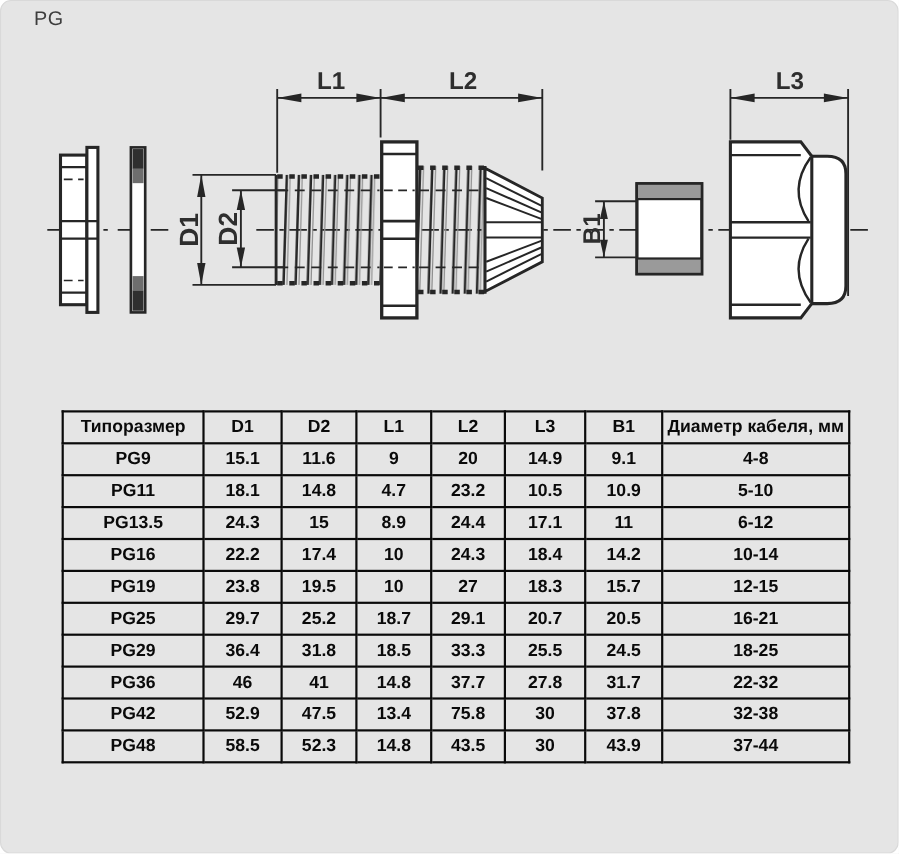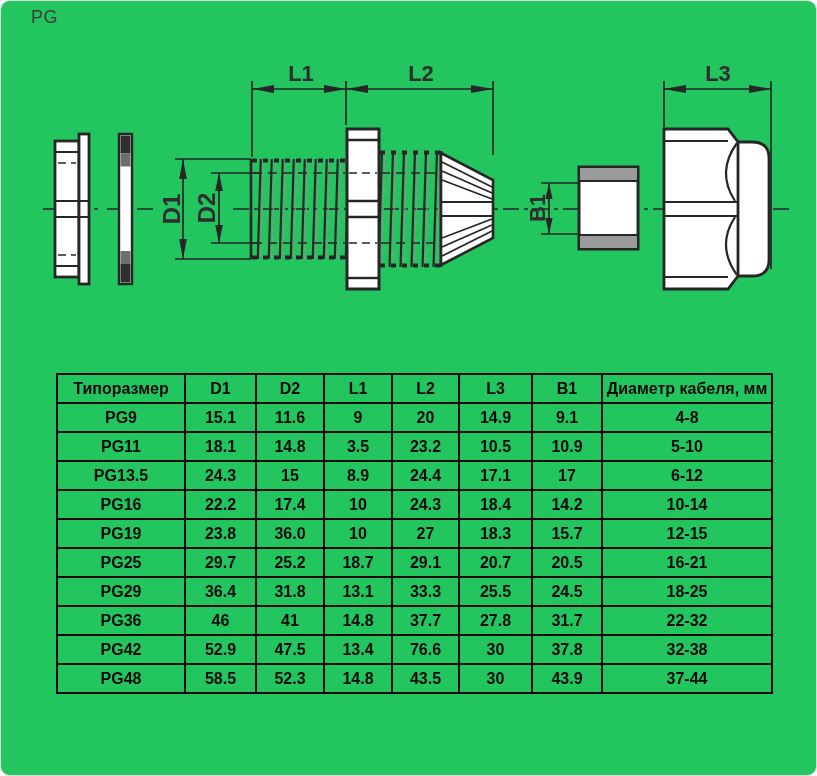--- a/index.html
+++ b/index.html
@@ -1,17 +1,17 @@
 <!DOCTYPE html>
 <html><head>
 <meta charset="utf-8">
 <style>
   html,body{margin:0;padding:0;background:#fff;}
   .canvas{
-    position:relative;width:815px;height:774px;background:#22c55e;
+    position:relative;width:815px;height:774px;background:#e5e5e5;
     border:1px solid #d9d9d9;border-radius:10px;overflow:hidden;
     font-family:"Liberation Sans",sans-serif;
   }
   .pg-title{
     position:absolute;left:30px;top:6px;font-size:18px;font-weight:400;
     color:#3d3d3d;letter-spacing:.5px;
   }
   .drawing{position:absolute;left:0;top:0;}
   .spec{
     position:absolute;left:55px;top:372px;border-collapse:collapse;table-layout:fixed;
@@ -207,92 +207,92 @@
           <td>9</td>
           <td>20</td>
           <td>14.9</td>
           <td>9.1</td>
           <td>4-8</td>
         </tr>
         <tr>
           <td>PG11</td>
           <td>18.1</td>
           <td>14.8</td>
-          <td>3.5</td>
+          <td>4.7</td>
           <td>23.2</td>
           <td>10.5</td>
           <td>10.9</td>
           <td>5-10</td>
         </tr>
         <tr>
           <td>PG13.5</td>
           <td>24.3</td>
           <td>15</td>
           <td>8.9</td>
           <td>24.4</td>
           <td>17.1</td>
-          <td>17</td>
+          <td>11</td>
           <td>6-12</td>
         </tr>
         <tr>
           <td>PG16</td>
           <td>22.2</td>
           <td>17.4</td>
           <td>10</td>
           <td>24.3</td>
           <td>18.4</td>
           <td>14.2</td>
           <td>10-14</td>
         </tr>
         <tr>
           <td>PG19</td>
           <td>23.8</td>
-          <td>36.0</td>
+          <td>19.5</td>
           <td>10</td>
           <td>27</td>
           <td>18.3</td>
           <td>15.7</td>
           <td>12-15</td>
         </tr>
         <tr>
           <td>PG25</td>
           <td>29.7</td>
           <td>25.2</td>
           <td>18.7</td>
           <td>29.1</td>
           <td>20.7</td>
           <td>20.5</td>
           <td>16-21</td>
         </tr>
         <tr>
           <td>PG29</td>
           <td>36.4</td>
           <td>31.8</td>
-          <td>13.1</td>
+          <td>18.5</td>
           <td>33.3</td>
           <td>25.5</td>
           <td>24.5</td>
           <td>18-25</td>
         </tr>
         <tr>
           <td>PG36</td>
           <td>46</td>
           <td>41</td>
           <td>14.8</td>
           <td>37.7</td>
           <td>27.8</td>
           <td>31.7</td>
           <td>22-32</td>
         </tr>
         <tr>
           <td>PG42</td>
           <td>52.9</td>
           <td>47.5</td>
           <td>13.4</td>
-          <td>76.6</td>
+          <td>75.8</td>
           <td>30</td>
           <td>37.8</td>
           <td>32-38</td>
         </tr>
         <tr>
           <td>PG48</td>
           <td>58.5</td>
           <td>52.3</td>
           <td>14.8</td>
           <td>43.5</td>

